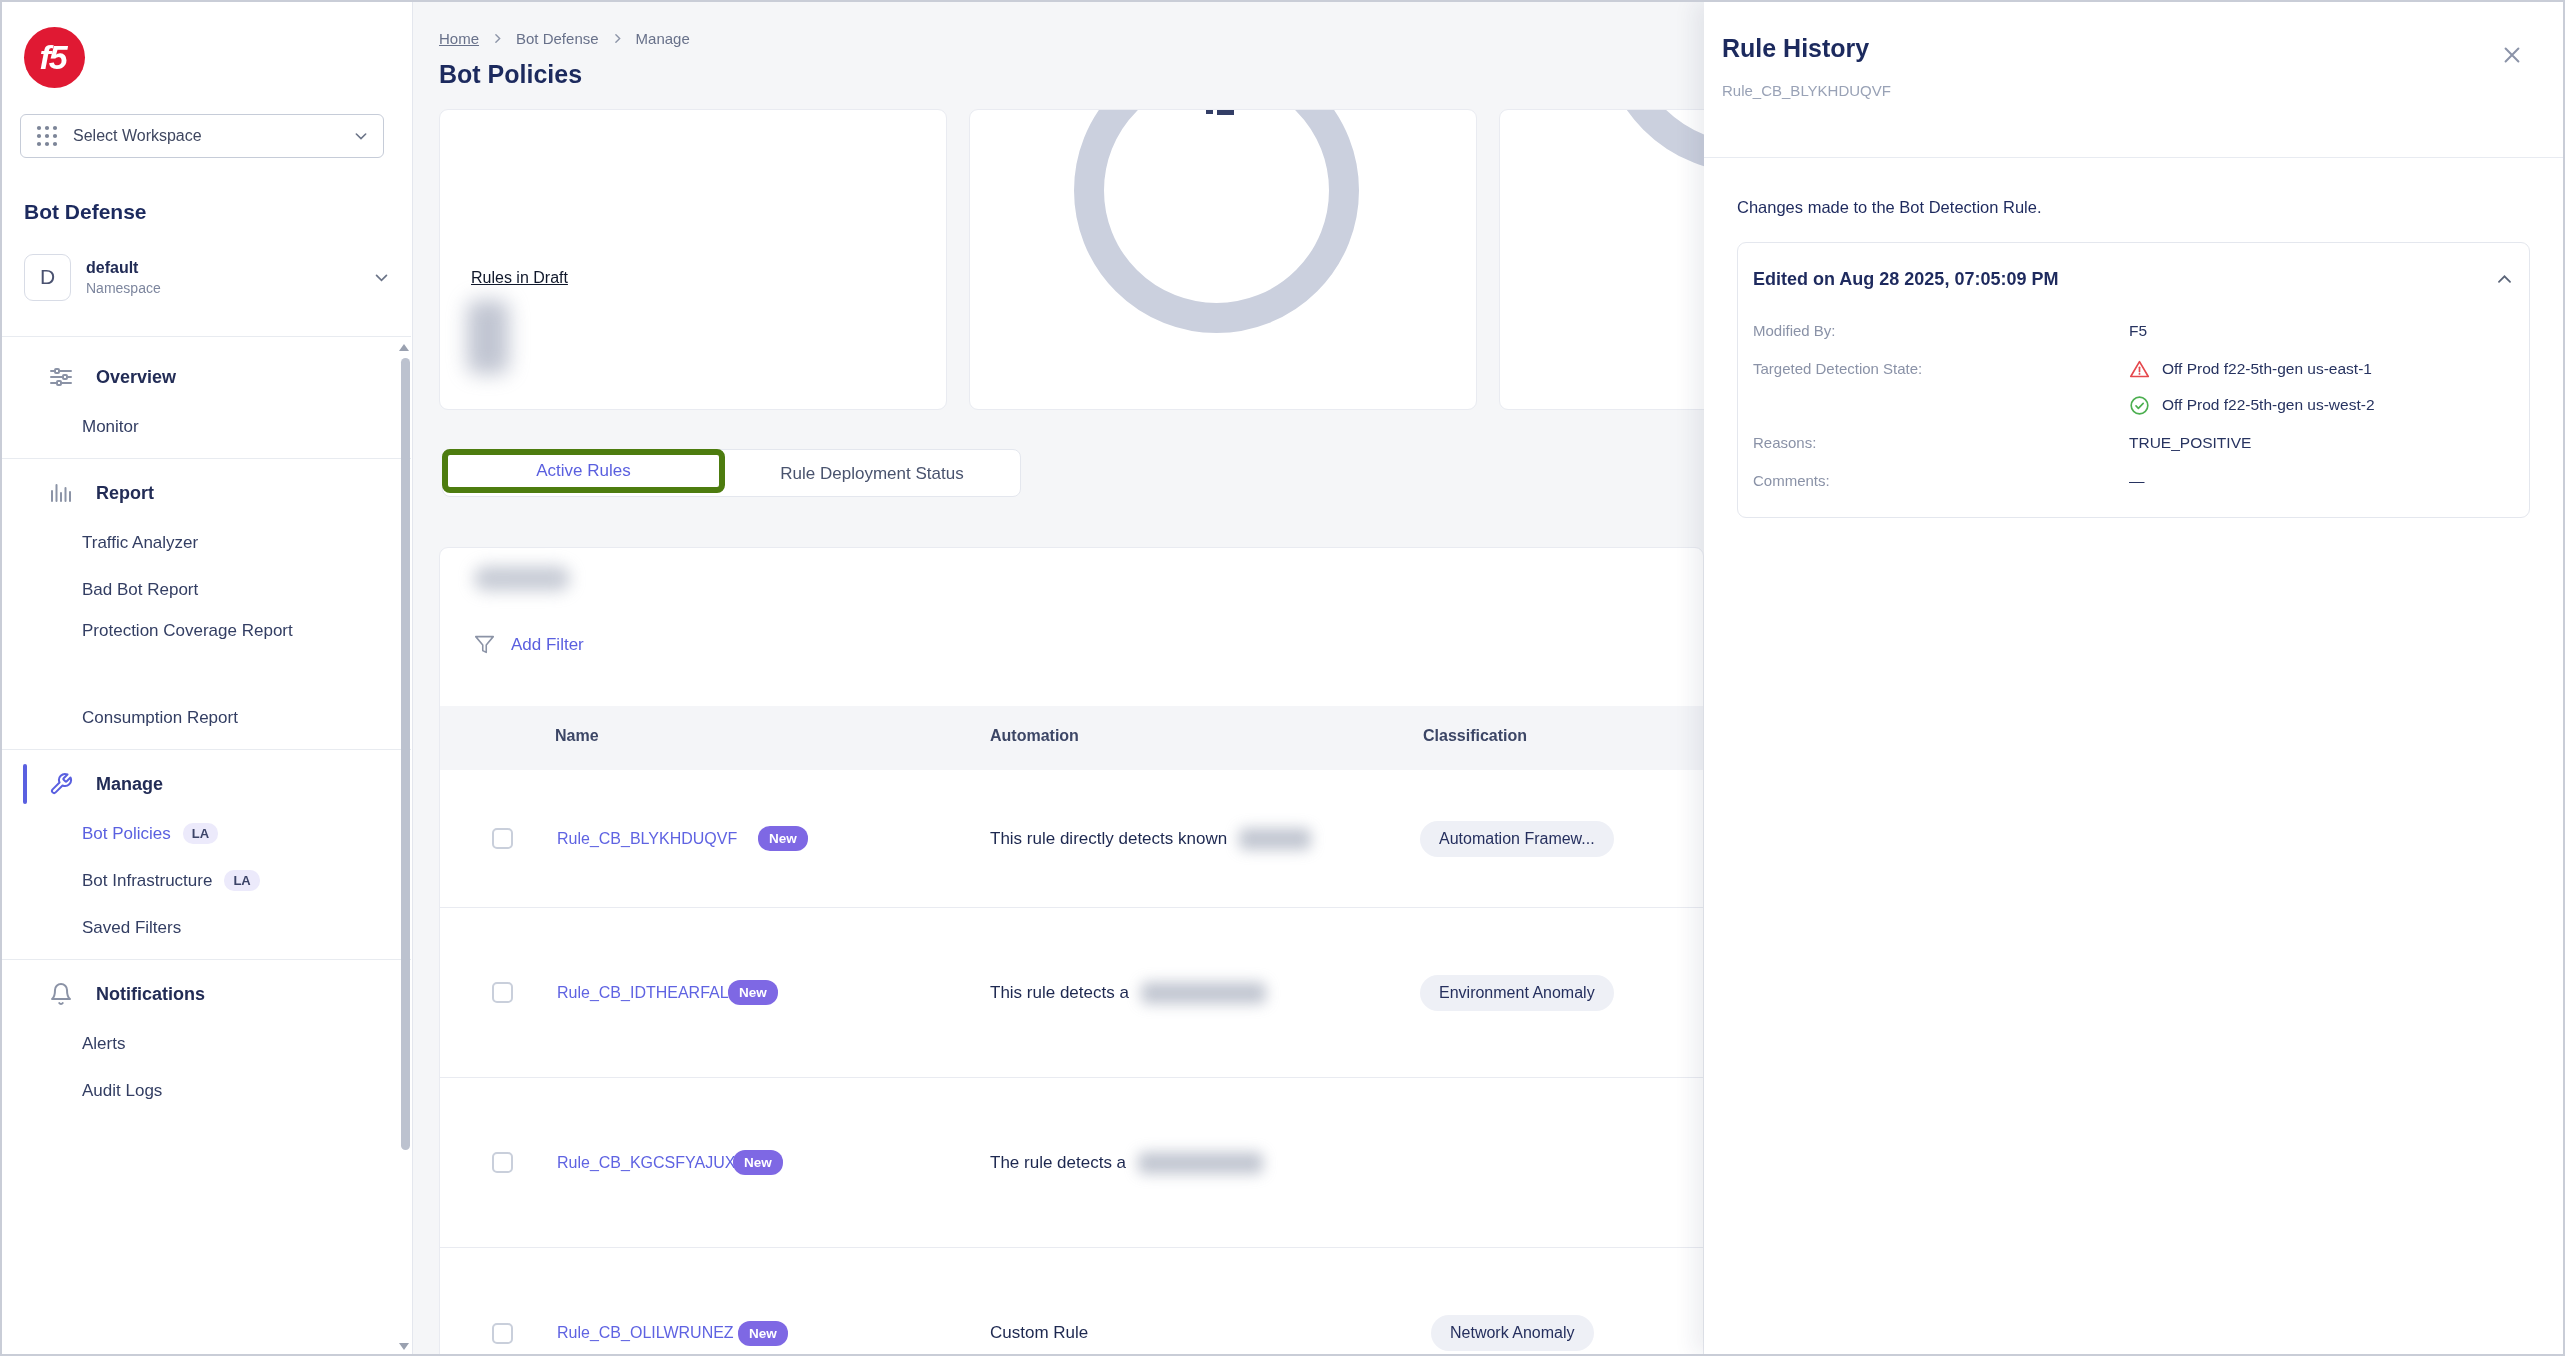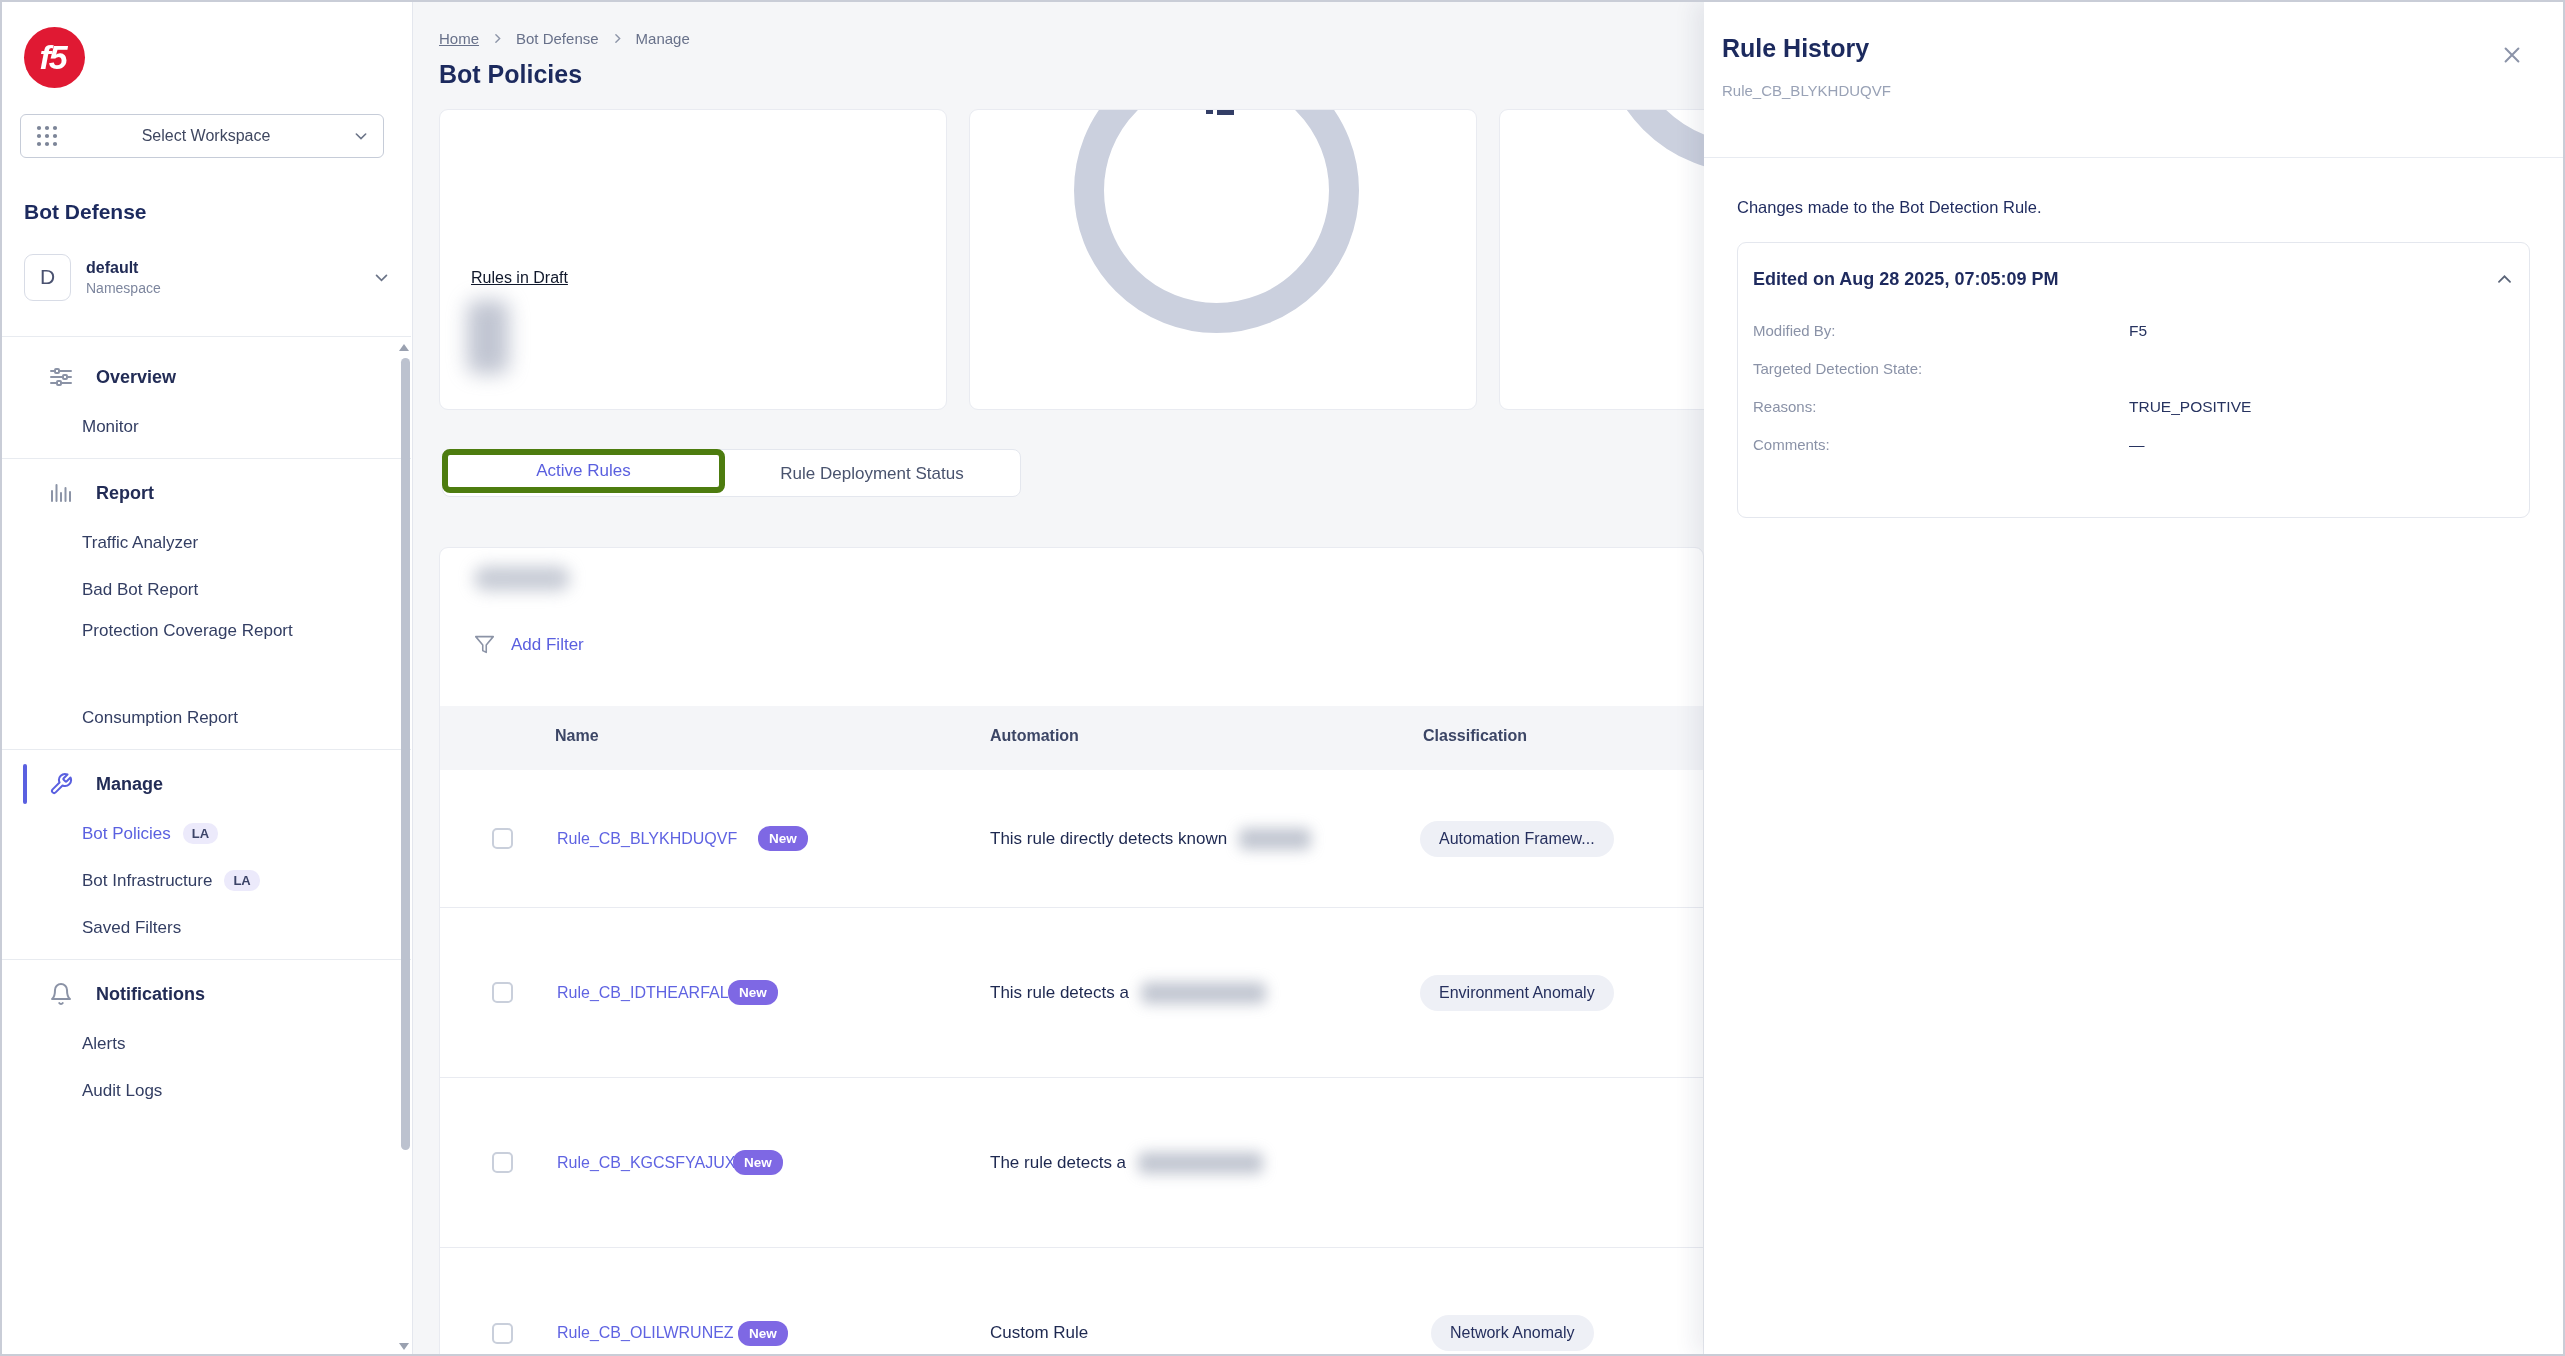--- a/index.html
+++ b/index.html
@@ -8,21 +8,21 @@
     position:relative; width:2565px; height:1356px;
     background:#fff; border:2px solid #c9cdd7;
     font-family:"Liberation Sans", sans-serif; overflow:hidden;
     color:#1e2a5e;
   }
   
   .sidebar { position:absolute; left:0; top:0; bottom:0; width:411px; background:#fff; border-right:1px solid #e4e7ee; }
   .logo { position:absolute; left:22px; top:25px; width:61px; height:61px; border-radius:50%; background:#e01933; display:flex; align-items:center; justify-content:center; }
   .logo span { color:#fff; font-size:34px; font-weight:bold; font-style:italic; letter-spacing:-2px; padding-right:4px;}
   .ws-select { position:absolute; left:18px; top:112px; width:364px; height:44px; border:1px solid #c6ccd8; border-radius:6px; background:#fff; display:flex; align-items:center; padding:0 14px; gap:14px; }
-  .ws-select .lbl { font-size:16px; color:#3f4760; flex:1;text-align:center; }
+  .ws-select .lbl { font-size:16px; color:#3f4760; flex:1; }
   .product-title { position:absolute; left:22px; top:198px; font-size:21px; font-weight:bold; color:#1c2a5e; }
   .ns-row { position:absolute; left:22px; top:250px; width:366px; height:50px; display:flex; align-items:center; }
   .ns-avatar { width:47px; height:47px; border:1px solid #d8dce6; border-radius:9px; display:flex; align-items:center; justify-content:center; font-size:21px; color:#4a5270; background:#fff; }
   .ns-texts { margin-left:15px; flex:1; }
   .ns-name { font-size:16px; font-weight:bold; color:#222c56; }
   .ns-sub { font-size:14px; color:#7d869e; margin-top:3px; }
   .side-div { position:absolute; left:0; right:1px; top:334px; border-top:1px solid #e8ebf0; }
   .nav { position:absolute; left:0; right:1px; top:335px; bottom:0; overflow:hidden; padding-top:14px; }
   .nav-sep { border-top:1px solid #e8ebf0; margin:8px 0; }
   .nav-head { position:relative; height:52px; display:flex; align-items:center; padding-left:47px; gap:23px; font-size:18px; font-weight:bold; color:#222c56; }
@@ -335,20 +335,37 @@
           </svg>
       </div>
 
       <div class="kv" style="margin-top:30px;">
         <span class="k">Modified By:</span>
         <span class="v">F5</span>
       </div>
 
       <div class="kv states">
         <span class="k">Targeted Detection State:</span>
+        <span class="v">
+          <span class="state-line">
+            <svg width="21" height="21" viewBox="0 0 24 24">
+              <path d="M12 3L22 20H2z" fill="none" stroke="#e5484d" stroke-width="1.9" stroke-linejoin="round"></path>
+              <path d="M12 9.5v5" stroke="#e5484d" stroke-width="1.9" stroke-linecap="round"></path>
+              <circle cx="12" cy="17" r="1.1" fill="#e5484d"></circle>
+            </svg>
+            <span>Off Prod f22-5th-gen us-east-1</span>
+          </span>
+          <span class="state-line">
+            <svg width="21" height="21" viewBox="0 0 24 24">
+              <circle cx="12" cy="12" r="9.5" fill="none" stroke="#4caf50" stroke-width="1.9"></circle>
+              <path d="M8 12.5l2.7 2.7L16.2 9.6" fill="none" stroke="#4caf50" stroke-width="1.9" stroke-linecap="round" stroke-linejoin="round"></path>
+            </svg>
+            <span>Off Prod f22-5th-gen us-west-2</span>
+          </span>
+        </span>
       </div>
 
       <div class="kv">
         <span class="k">Reasons:</span>
         <span class="v">TRUE_POSITIVE</span>
       </div>
 
       <div class="kv">
         <span class="k">Comments:</span>
         <span class="v">—</span>

